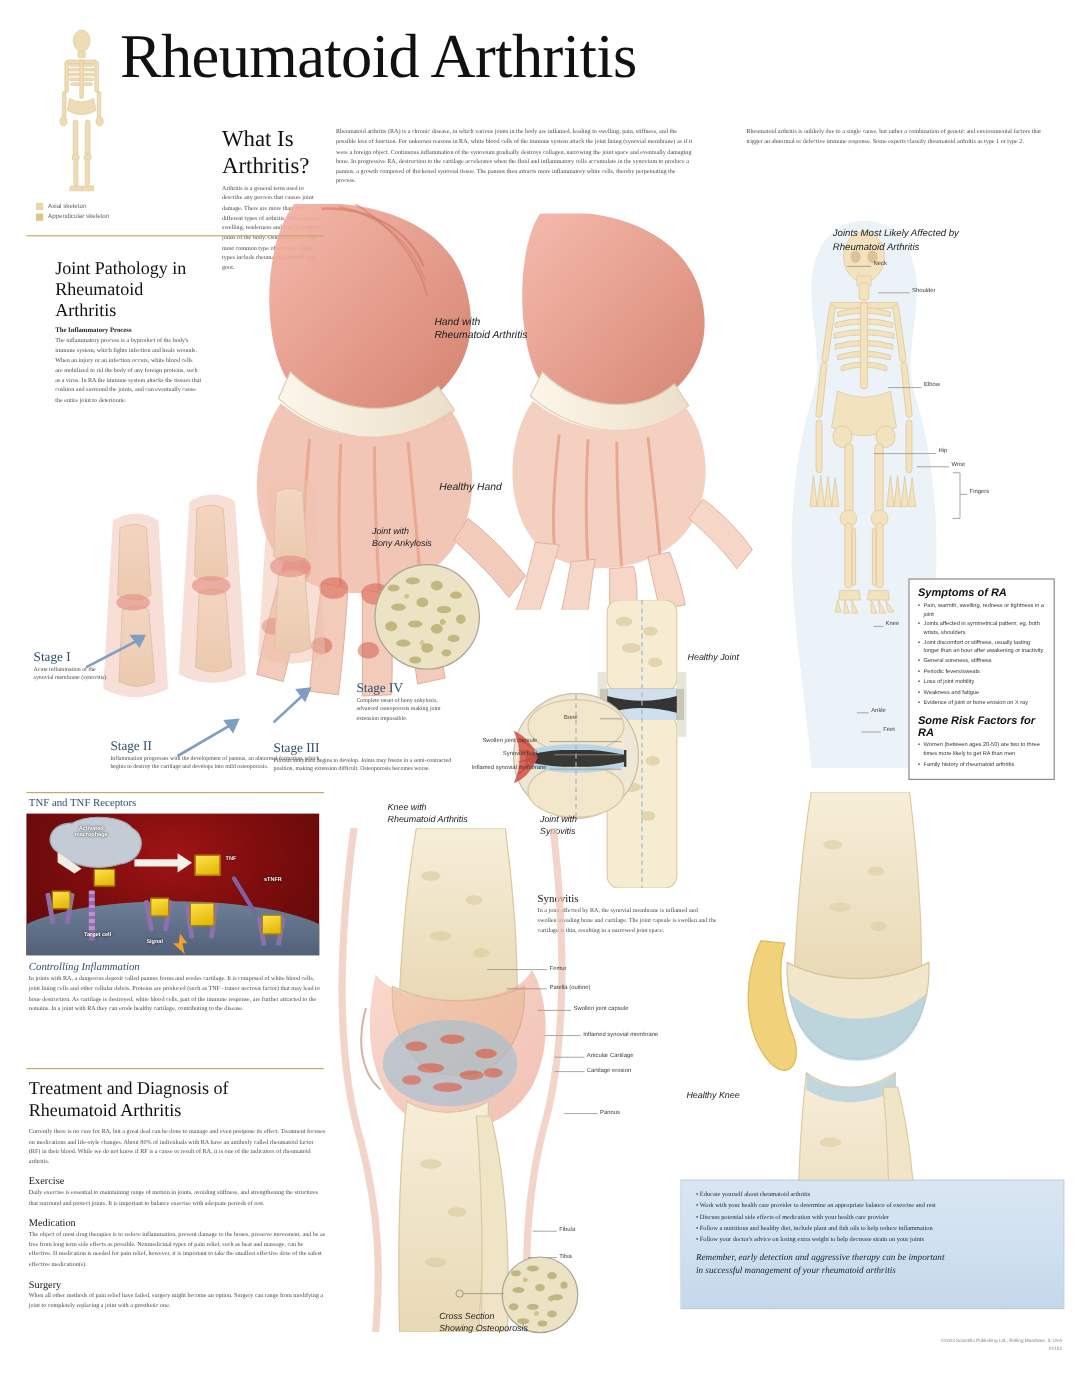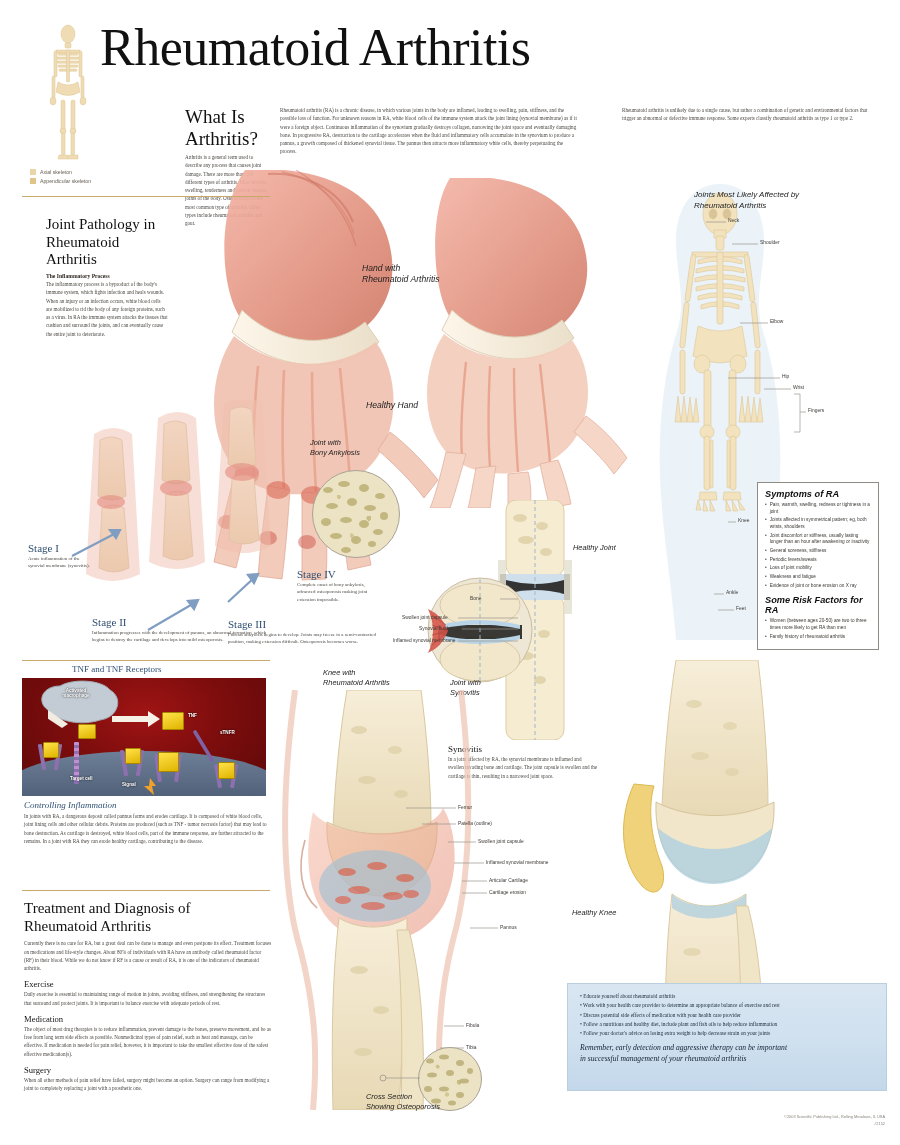--- a/index.html
+++ b/index.html
@@ -655,21 +655,21 @@
         <span>Women (between ages 20-50) are two to three times more likely to get RA than men</span>
       </div>
     <div class="bul">
         <span class="dot">•</span>
         <span>Family history of rheumatoid arthritis</span>
       </div>
   </div>
 </div>
 
 <div class="abs hr-gold" style="left:22px;top:660px;width:248px;"></div>
-<div class="abs" style="left:24px;top:664px;font-size:9px;color:#2f4f72;margin-left:48px;">TNF and TNF Receptors</div>
+<div class="abs" style="left:24px;top:664px;font-size:9px;color:#2f4f72;">TNF and TNF Receptors</div>
 
 <div class="abs" id="tnf-panel">
   <div class="abs" id="target-cell"></div>
 
   <svg class="abs" style="left:8px;top:2px;" width="96" height="46">
     <path d="M18 30 C6 22 12 6 30 6 C44 -2 72 0 80 10 C94 18 88 38 70 40 C52 46 28 42 18 30 Z" fill="#c3ccd4" stroke="#9faab4" stroke-width="1"></path>
   </svg>
   <div class="abs tnf-cap" style="left:24px;top:10px;width:60px;">
     <span>Activated</span><br>
     <span>macrophage</span>

